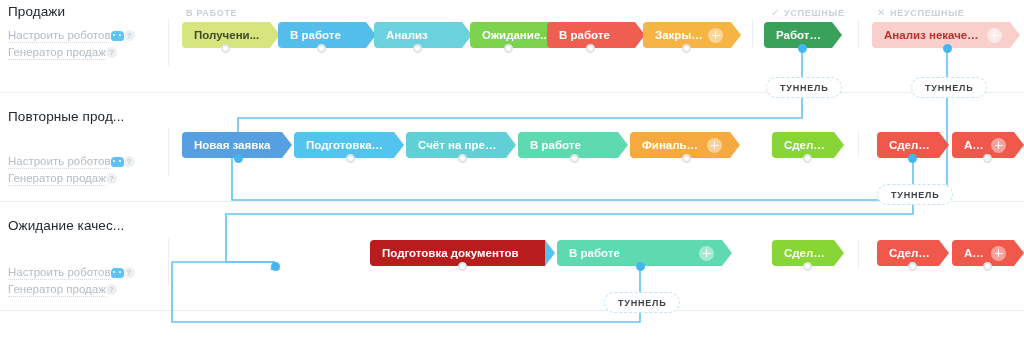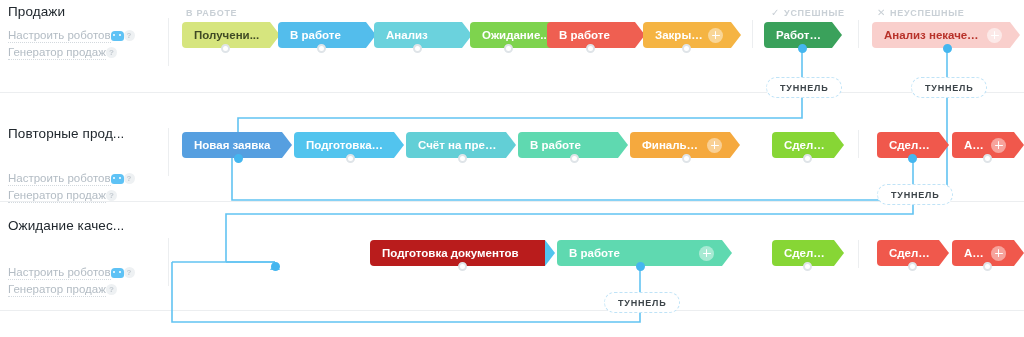--- a/index.html
+++ b/index.html
@@ -164,21 +164,21 @@
       <span class="ltxt">Настроить роботов</span>
       <span class="robot-ico"></span>
       <span class="q-ico">?</span>
     </div>
     <div class="pipe-link">
       <span class="ltxt">Генератор продаж</span>
       <span class="q-ico">?</span>
     </div>
   </div>
 
-  <div class="pipe-info" style="top:126px">
+  <div class="pipe-info" style="top:109px">
     <div class="pipe-title">Повторные прод...</div>
     <div class="pipe-link" style="margin-top:30px">
       <span class="ltxt">Настроить роботов</span>
       <span class="robot-ico"></span>
       <span class="q-ico">?</span>
     </div>
     <div class="pipe-link">
       <span class="ltxt">Генератор продаж</span>
       <span class="q-ico">?</span>
     </div>

